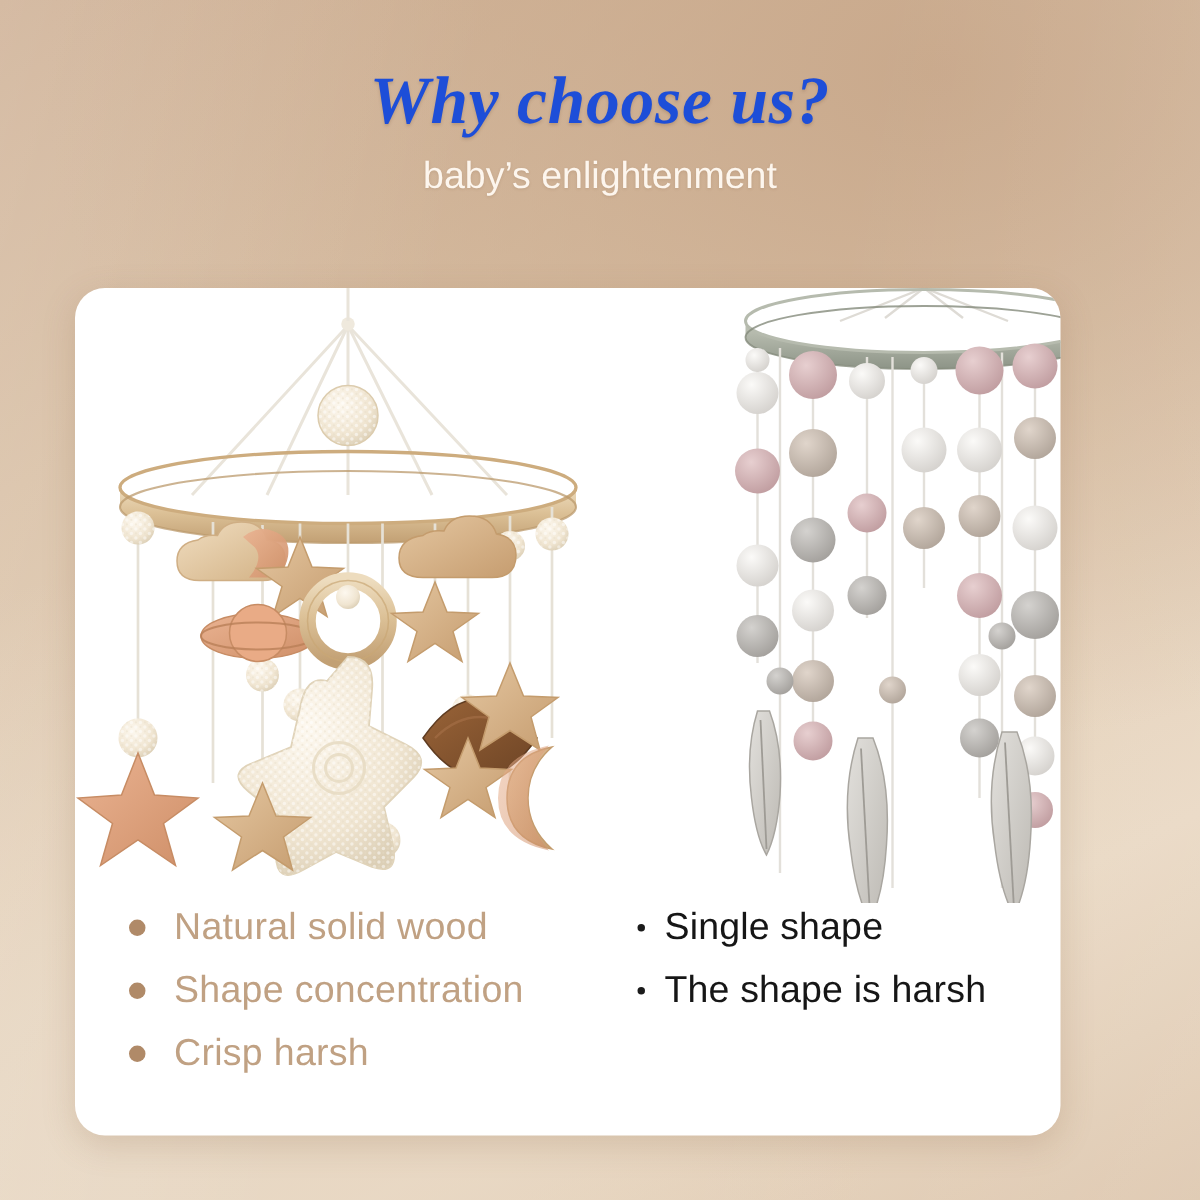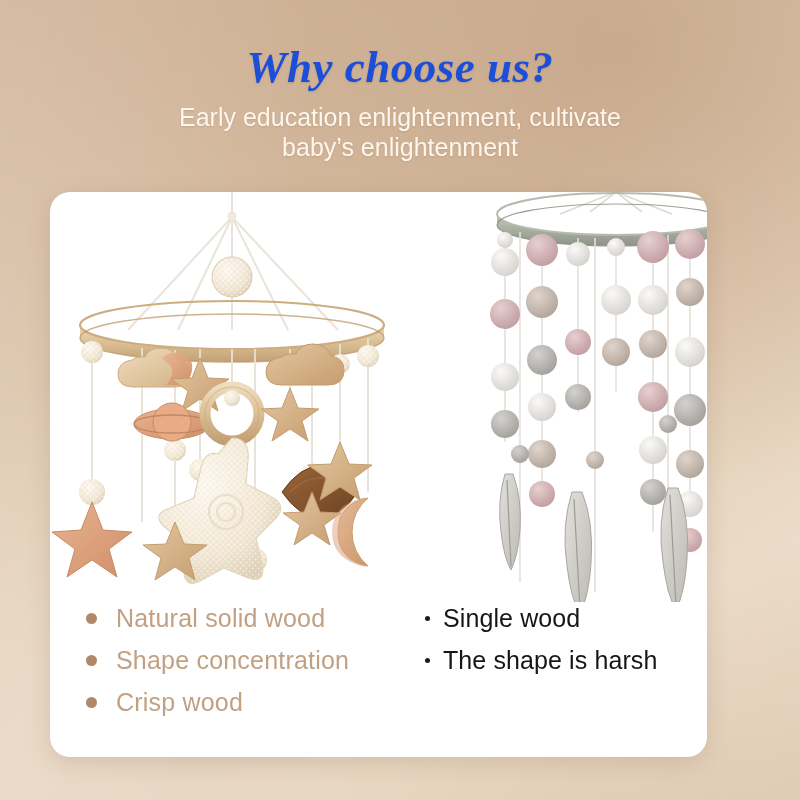--- a/index.html
+++ b/index.html
@@ -62,21 +62,20 @@
   .txt-right{ font-size:25px; font-weight:400; color:#161616; letter-spacing:.1px; white-space:nowrap; }
 </style>
 </head>
 <body>
 
 <div class="bg-sheen"></div>
 
 <div class="header">
   <div class="title">Why choose us?</div>
   <div class="subtitle">
-    <span class="line">Early education enlightenment, cultivate</span>
     <span class="line">baby’s enlightenment</span>
   </div>
 </div>
 
 <div class="card">
 
   <div class="stage">
     <svg width="702" height="410" viewBox="0 0 702 410" xmlns="http://www.w3.org/2000/svg">
       <defs>
         <linearGradient id="gWoodRing" x1="0" y1="0" x2="0" y2="1">
@@ -363,28 +362,28 @@
       <div class="li">
         <span class="bullet-lg"></span>
         <span class="txt-left">Natural solid wood</span>
       </div>
       <div class="li">
         <span class="bullet-lg"></span>
         <span class="txt-left">Shape concentration</span>
       </div>
       <div class="li">
         <span class="bullet-lg"></span>
-        <span class="txt-left">Crisp wood</span>
+        <span class="txt-left">Crisp harsh</span>
       </div>
     </div>
 
     <div class="list list-right">
       <div class="li">
         <span class="bullet-sm"></span>
-        <span class="txt-right">Single wood</span>
+        <span class="txt-right">Single shape</span>
       </div>
       <div class="li">
         <span class="bullet-sm"></span>
         <span class="txt-right">The shape is harsh</span>
       </div>
     </div>
 
   </div>
 </div>
 

